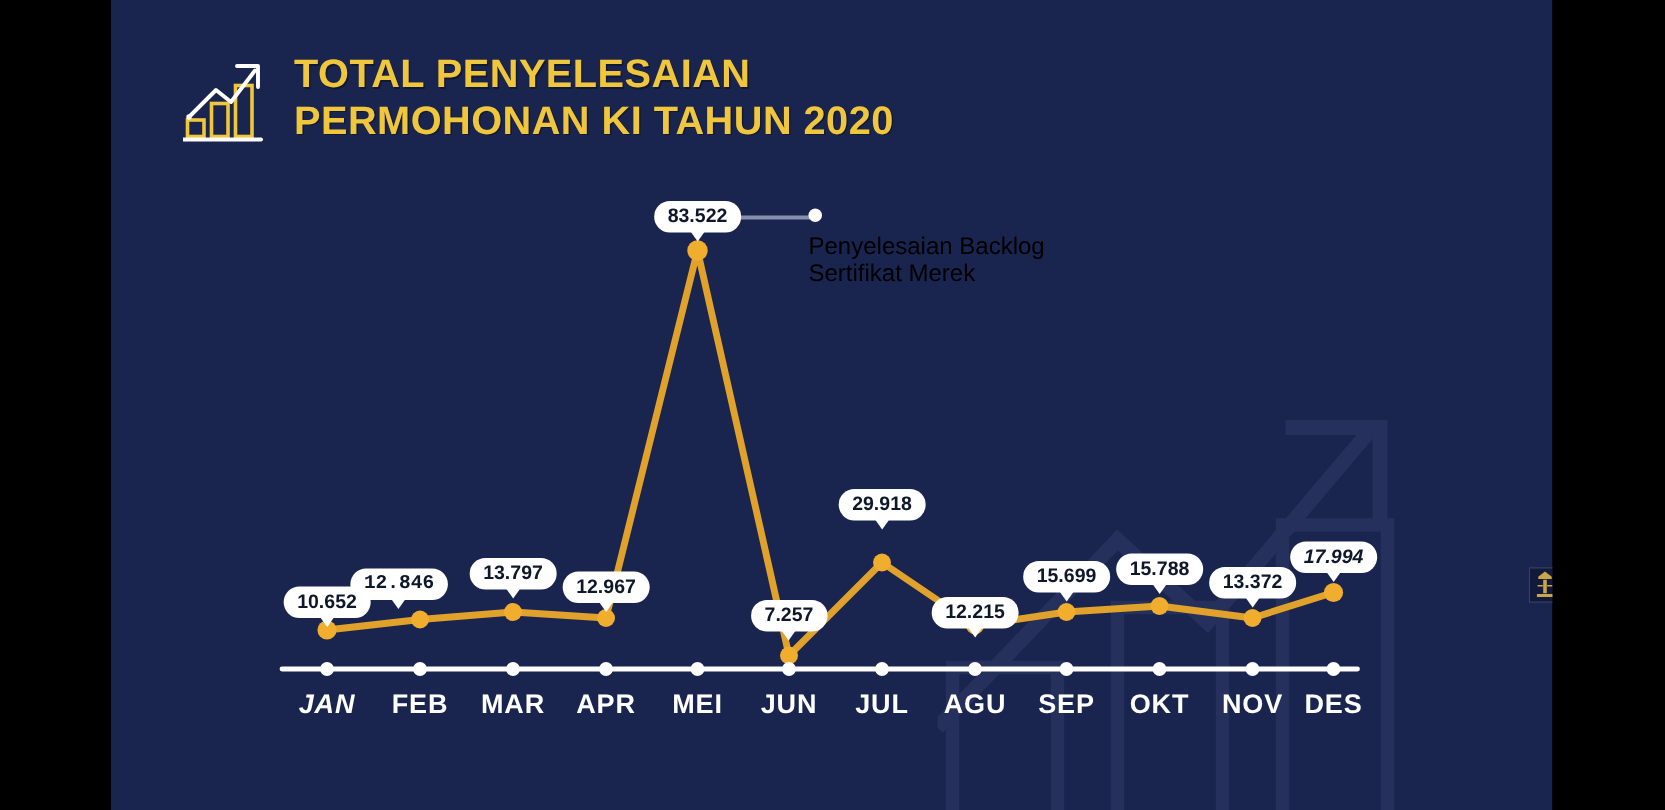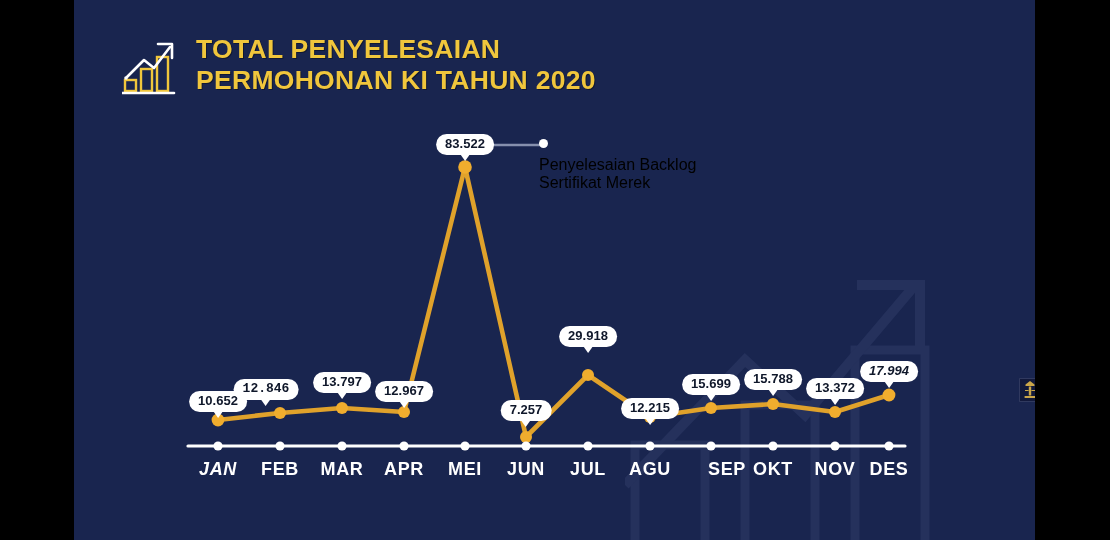--- a/index.html
+++ b/index.html
@@ -299,21 +299,21 @@
     </div>
 
     <div class="month" style="left:144px; top:459px;font-style:italic;">JAN</div>
     <div class="month" style="left:206px; top:459px;">FEB</div>
     <div class="month" style="left:268px; top:459px;">MAR</div>
     <div class="month" style="left:330px; top:459px;">APR</div>
     <div class="month" style="left:391px; top:459px;">MEI</div>
     <div class="month" style="left:452px; top:459px;">JUN</div>
     <div class="month" style="left:514px; top:459px;">JUL</div>
     <div class="month" style="left:576px; top:459px;">AGU</div>
-    <div class="month" style="left:653px; top:459px;">SEP</div>
+    <div class="month" style="left:637px; top:459px;">SEP</div>
     <div class="month" style="left:699px; top:459px;">OKT</div>
     <div class="month" style="left:761px; top:459px;">NOV</div>
     <div class="month" style="left:815px; top:459px;">DES</div>
 
   </div>
 
   <div class="logo-mark">
     <svg class="logo-emblem" viewBox="0 0 22 24">
       <rect x="0.6" y="0.6" width="20.8" height="22.8" fill="#12193a" stroke="#3a4468" stroke-width="0.8"></rect>
       <path d="M11 3 L15.5 6.5 L15.5 8 L6.5 8 L6.5 6.5 Z" fill="#d9b24a"></path>

